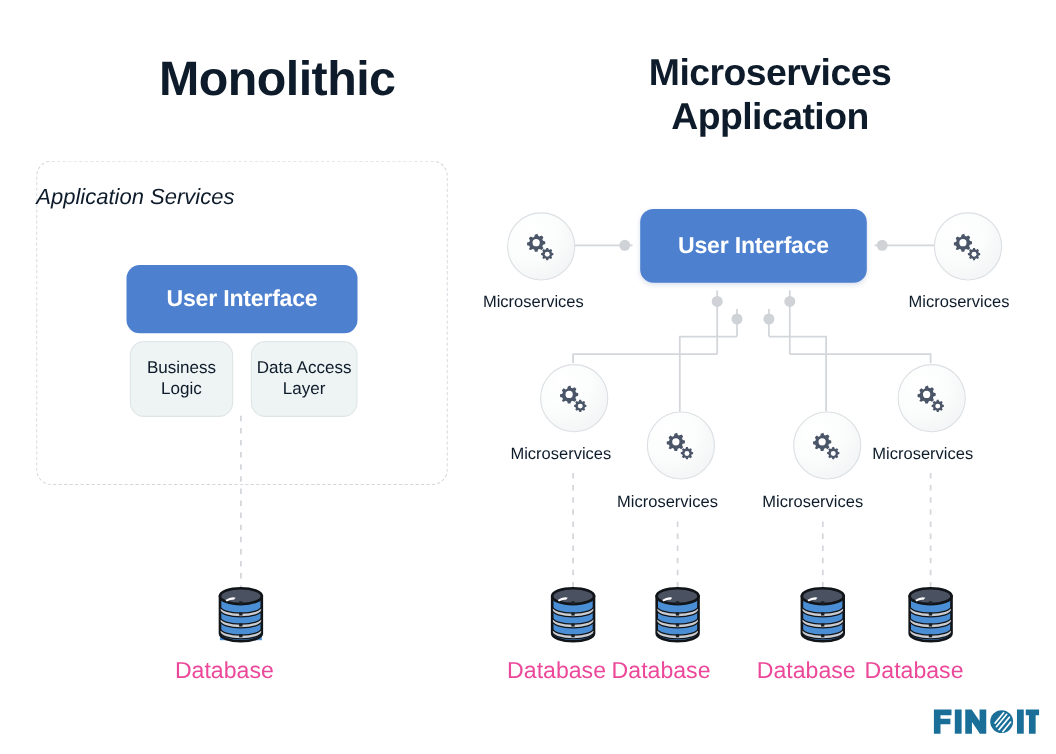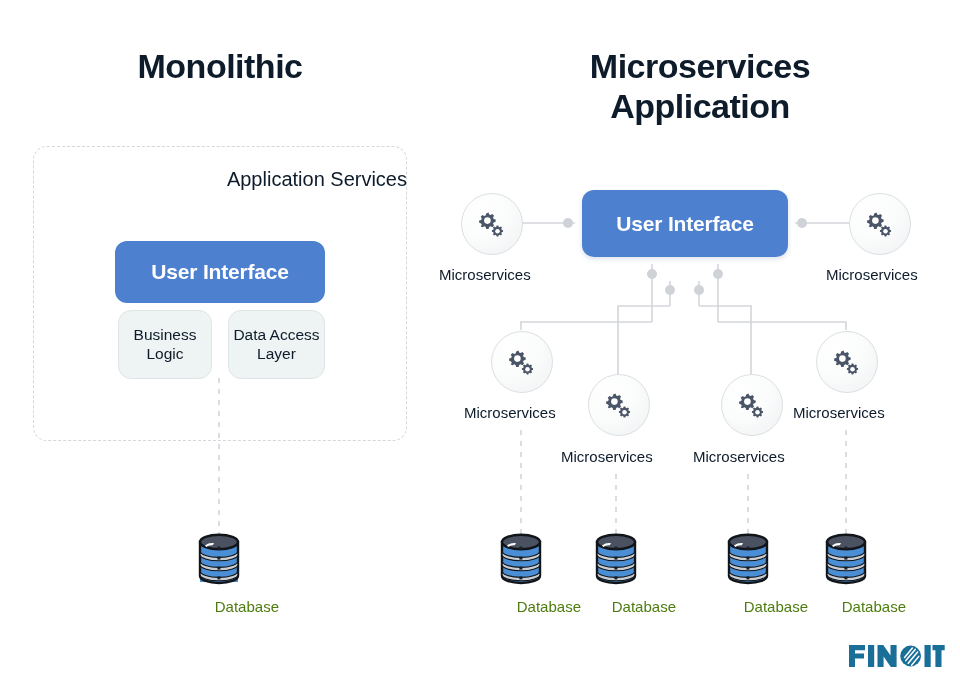--- a/index.html
+++ b/index.html
@@ -9,31 +9,31 @@
     color:#101828;overflow:hidden;position:relative;
   }
   .canvas{position:absolute;inset:0;}
 
   
   .title{
     position:absolute;text-align:center;
     font-weight:bold;color:#0d1b2a;
     letter-spacing:-0.5px;line-height:1.18;
   }
-  #title-mono{left:0;top:46px;width:440px;font-size:34px;}
+  #title-mono{left:0;top:46px;width:440px;font-size:44px;padding-left:32px;}
   #title-micro{left:500px;top:46px;width:400px;font-size:34px;}
 
   
   .dashed-box{
     position:absolute;left:33px;top:146px;width:374px;height:295px;
     border:1.6px dashed #d4d7dd;border-radius:14px;box-sizing:border-box;
   }
   #app-services-label{
     position:absolute;left:33px;top:168px;width:374px;
-    text-align:right;font-size:20px;color:#0d1b2a;
+    text-align:left;font-size:20px;color:#0d1b2a;font-style:italic;
   }
 
   
   .blue-box{
     position:absolute;background:#4e80d0;border-radius:12px;
     display:flex;align-items:center;justify-content:center;
     color:#ffffff;font-weight:bold;letter-spacing:-0.2px;
   }
   #mono-ui{left:115px;top:241px;width:210px;height:62px;font-size:21px;z-index:4;}
   #micro-ui{left:582px;top:190px;width:206px;height:67px;font-size:21px;z-index:4;
@@ -59,22 +59,22 @@
     background:radial-gradient(circle at 32% 28%, #ffffff 0%, #fbfcfc 45%, #eef1f2 100%);
     z-index:3;
   }
   .ms-circle svg{position:absolute;left:50%;top:50%;transform:translate(-50%,-50%);}
   .ms-label{
     position:absolute;font-size:15px;color:#0d1b2a;white-space:nowrap;z-index:3;
   }
 
   
   .db{position:absolute;width:46px;height:62px;z-index:3;}
-  .db-label{position:absolute;font-size:15px;color:#4d7c0f;
-            white-space:nowrap;text-align:right;z-index:3;}
+  .db-label{position:absolute;font-size:21px;color:#ec4899;
+            white-space:nowrap;text-align:left;z-index:3;}
 
   
   #logo{position:absolute;left:847px;top:641px;width:98px;height:30px;z-index:5;}
 </style>
 </head>
 <body>
 
 <div class="canvas">
 
   <div class="title" id="title-mono">Monolithic</div>

